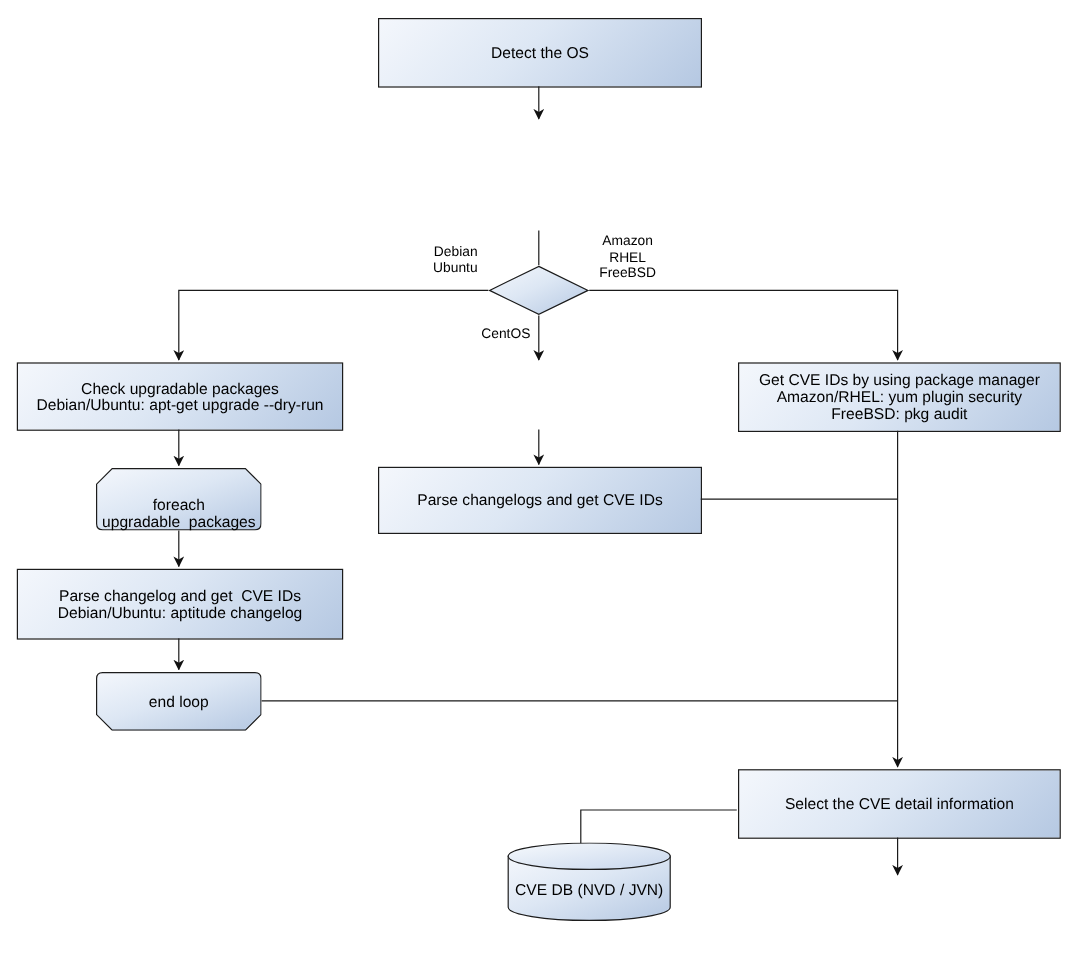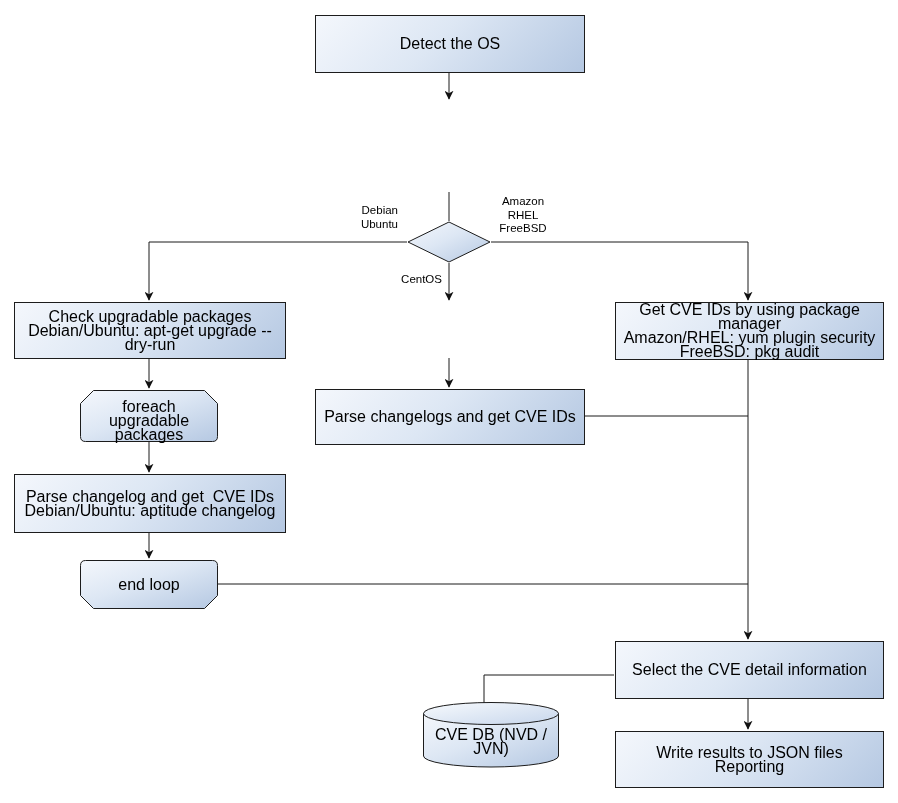--- a/index.html
+++ b/index.html
@@ -3,21 +3,21 @@
 <meta charset="utf-8">
 <style>
   html,body { margin:0; padding:0; background:#ffffff; }
   .diagram {
     position:relative; width:898px; height:803px; background:#ffffff;
     font-family:"Liberation Sans", sans-serif; color:#000;
   }
   .conn-layer { position:absolute; left:0; top:0; width:898px; height:803px; }
   .node {
     position:absolute; display:flex; align-items:center; justify-content:center;
-    text-align:center; font-size:16px; line-height:14px;
+    text-align:center; font-size:13px; line-height:14px;
   }
   .rect-node {
     background:linear-gradient(135deg, #f4f7fc 0%, #dde7f4 45%, #b5c8e2 100%);
     border:1px solid #1c1c1c;
   }
   .shape-node svg.shape { position:absolute; left:0; top:0; width:100%; height:100%; }
   .node-text { position:relative; white-space:pre-wrap; z-index:1; }
   .edge-label {
     position:absolute; font-size:11.5px; line-height:13.5px; white-space:pre-wrap;
   }
@@ -138,18 +138,14 @@
   </div>
 
   <div class="node shape-node" id="n-cve-db">
     <svg class="shape" viewBox="0 0 136 66">
       <path d="M0.5,11.5 L0.5,54 A67.5,11 0 0 0 135.5,54 L135.5,11.5 Z" fill="url(#nodeGrad)" stroke="#1c1c1c" stroke-width="1"></path>
       <ellipse cx="68" cy="11.5" rx="67.5" ry="11" fill="url(#lidGrad)" stroke="#1c1c1c" stroke-width="1"></ellipse>
     </svg>
     <span class="node-text">CVE DB (NVD / JVN)</span>
   </div>
 
-  <div class="node rect-node" id="n-write-results">
-    <span class="node-text">Write results to JSON files
-Reporting</span>
-  </div>
 
 </div>
 
 </body></html>

